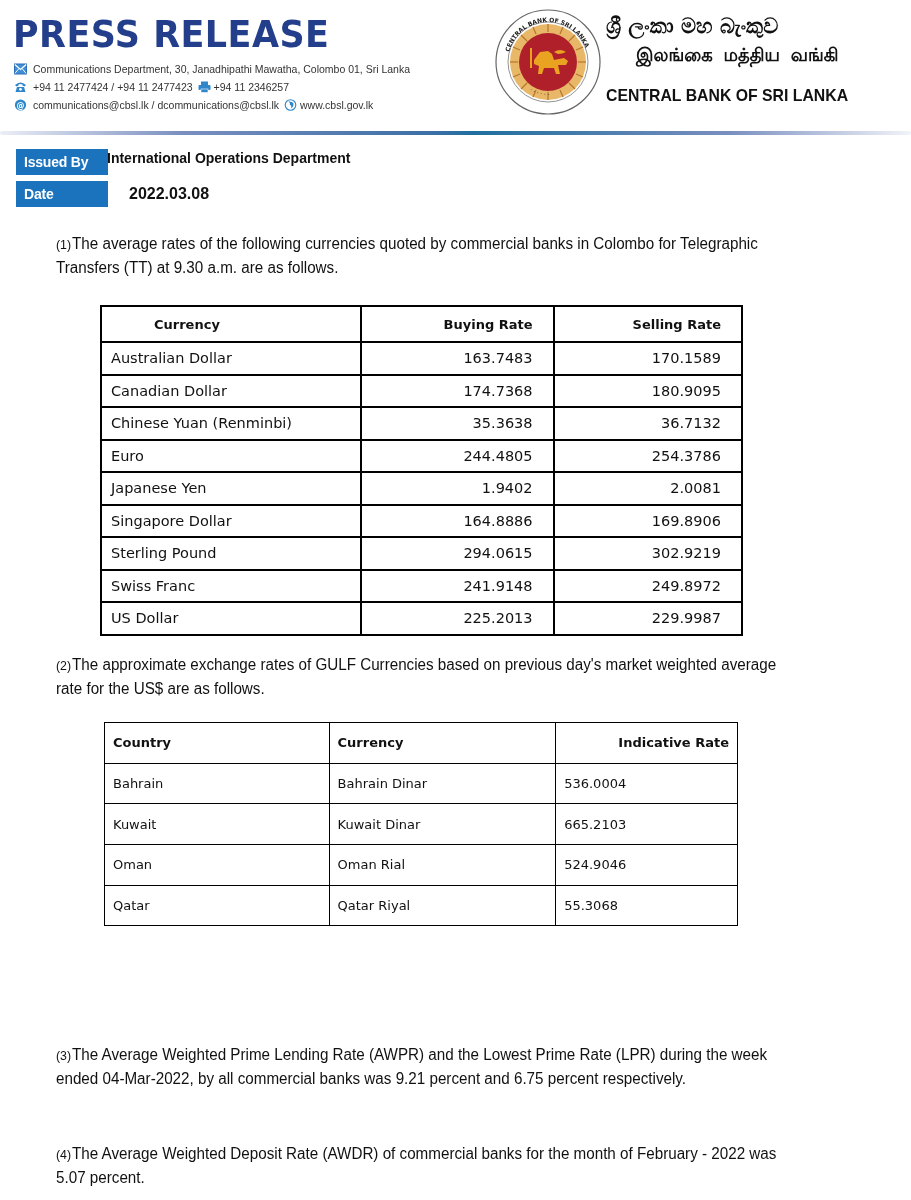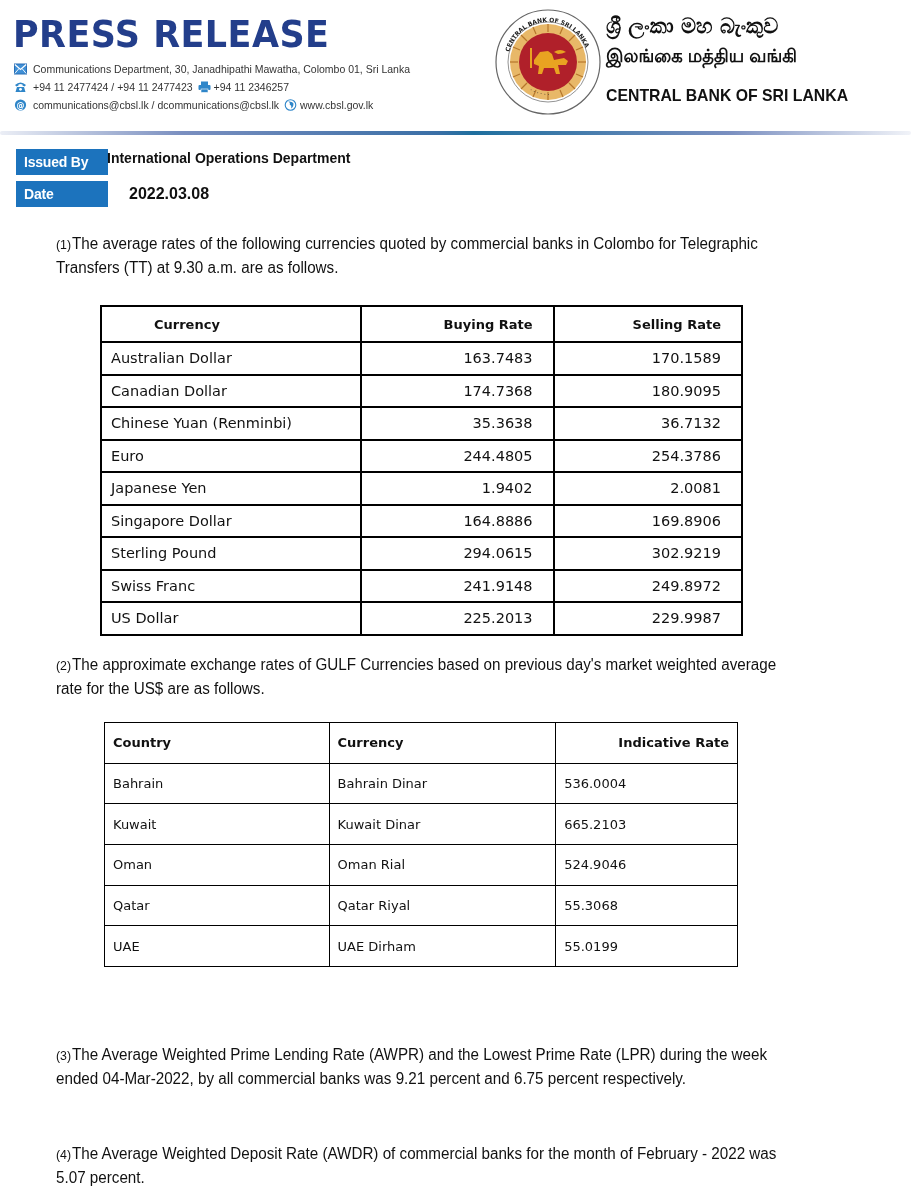--- a/index.html
+++ b/index.html
@@ -21,21 +21,21 @@
   .contact-line .ic { display: inline-flex; width: 13px; height: 12px; margin-right: 6px; align-items: center; justify-content: center; }
   .contact-line .ic svg { width: 13px; height: 12px; }
   .contact-line .ic-mid { margin: 0 3px 0 5px; }
   .cl-1 { top: 63px; }
   .cl-2 { top: 81px; text-align: right; }
   .cl-3 { top: 99px; }
 
   .emblem { position: absolute; left: 494px; top: 8px; width: 108px; height: 108px; }
   .bank-names { position: absolute; left: 606px; top: 14px; }
   .bank-si { font-family: "DejaVu Sans", sans-serif; font-weight: bold; font-size: 21px; color: #111; height: 30px; }
-  .bank-ta { font-family: Liberation Sans, sans-serif; font-weight: bold; font-size: 18px; color: #111; height: 32px; margin-top: 2px; }
+  .bank-ta { font-family: Liberation Mono, monospace; font-weight: bold; font-size: 18px; color: #111; height: 32px; margin-top: 2px; margin-left: 30px; }
   .bank-en { font-family: "Liberation Sans", sans-serif; font-weight: bold; font-size: 17px; color: #111; margin-top: 8px; transform: scaleX(0.93); transform-origin: left top; }
 
   .header-rule {
     position: absolute; left: 0; top: 131px; width: 911px; height: 4px;
     background: linear-gradient(90deg, rgba(120,140,190,0.15) 0%, #7a8fc0 20%, #3a6fa6 48%, #1f6f9e 52%, #7a8fc0 80%, rgba(120,140,190,0.1) 100%);
     border-radius: 2px;
   }
 
   
   .meta-label {
@@ -273,25 +273,20 @@
       <tr>
         <td class="c0">Oman</td>
         <td class="c1">Oman Rial</td>
         <td class="c2">524.9046</td>
       </tr>
       <tr>
         <td class="c0">Qatar</td>
         <td class="c1">Qatar Riyal</td>
         <td class="c2">55.3068</td>
       </tr>
-      <tr>
-        <td class="c0">UAE</td>
-        <td class="c1">UAE Dirham</td>
-        <td class="c2">55.0199</td>
-      </tr>
     </tbody>
 </table>
 
 <div class="para p-3">
   <span class="num">(3)</span><span>The Average Weighted Prime Lending Rate (AWPR) and the Lowest Prime Rate (LPR) during the week ended 04-Mar-2022, by all commercial banks was 9.21 percent and 6.75 percent respectively.</span>
 </div>
 
 <div class="para p-4">
   <span class="num">(4)</span><span>The Average Weighted Deposit Rate (AWDR) of commercial banks for the month of February - 2022 was 5.07 percent.</span>
 </div>

